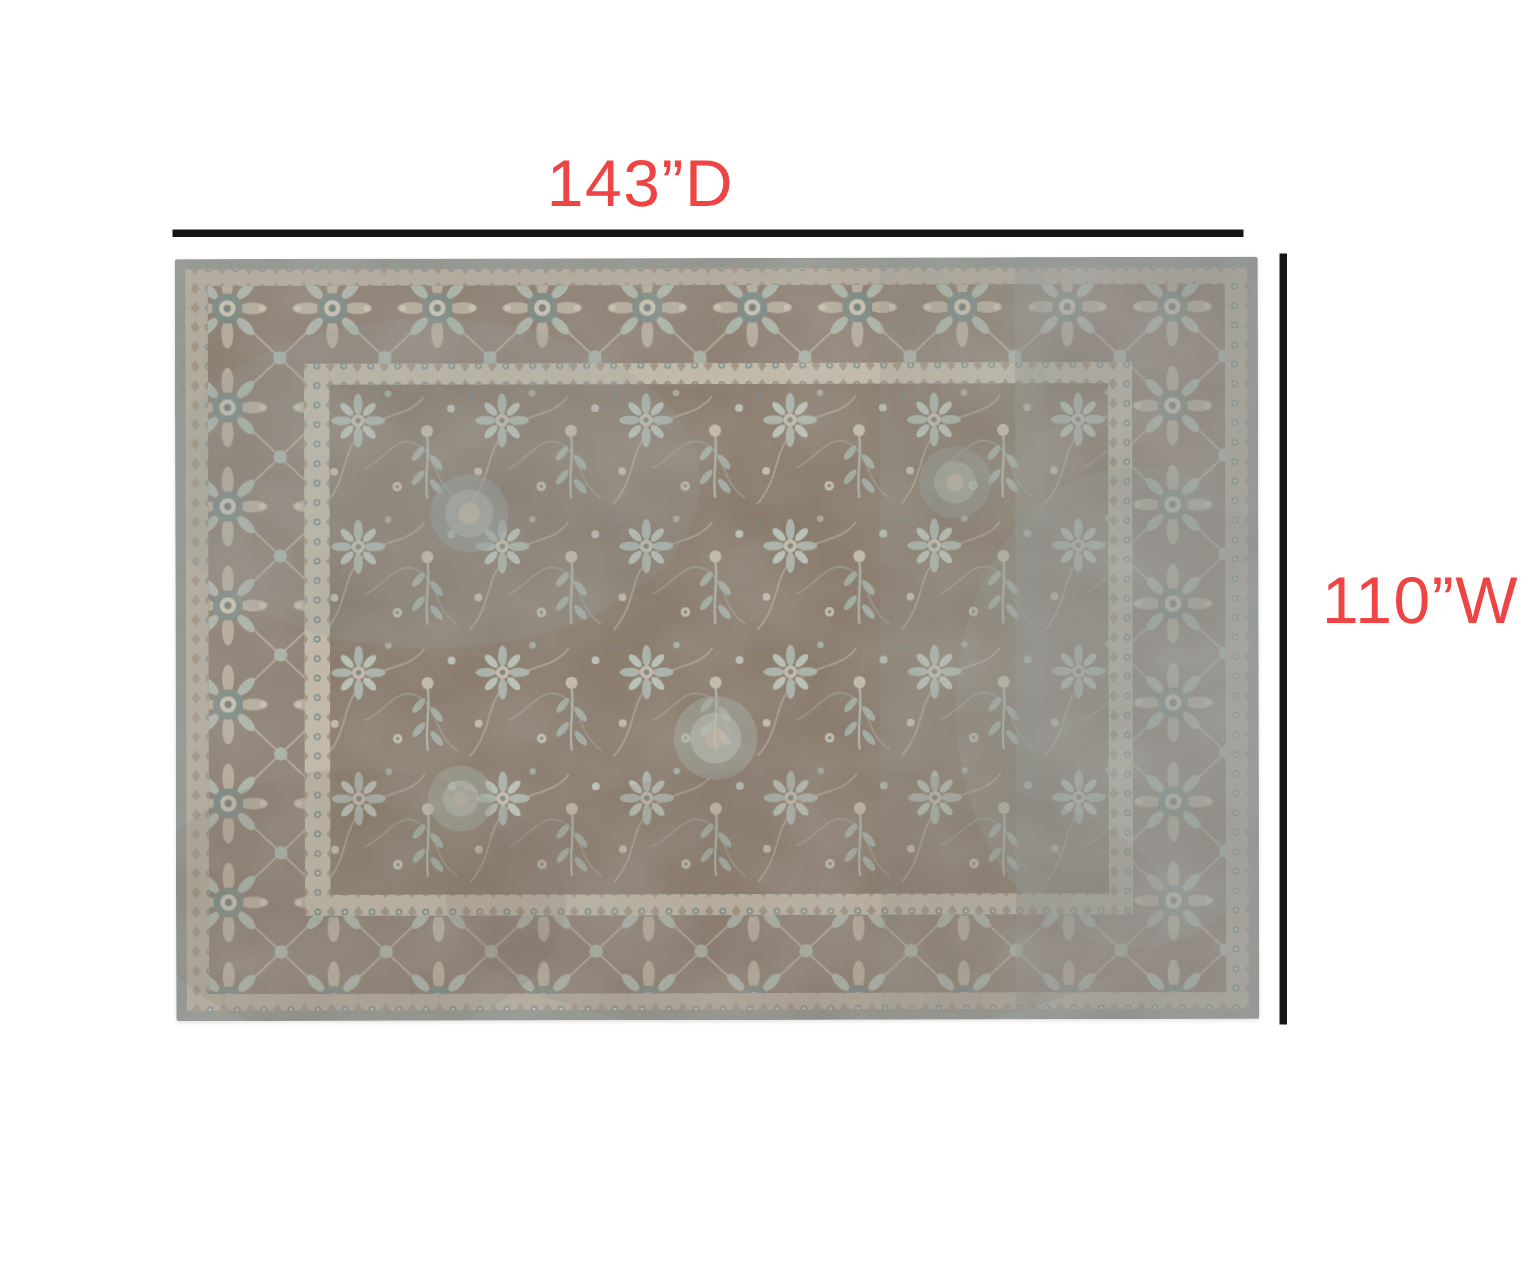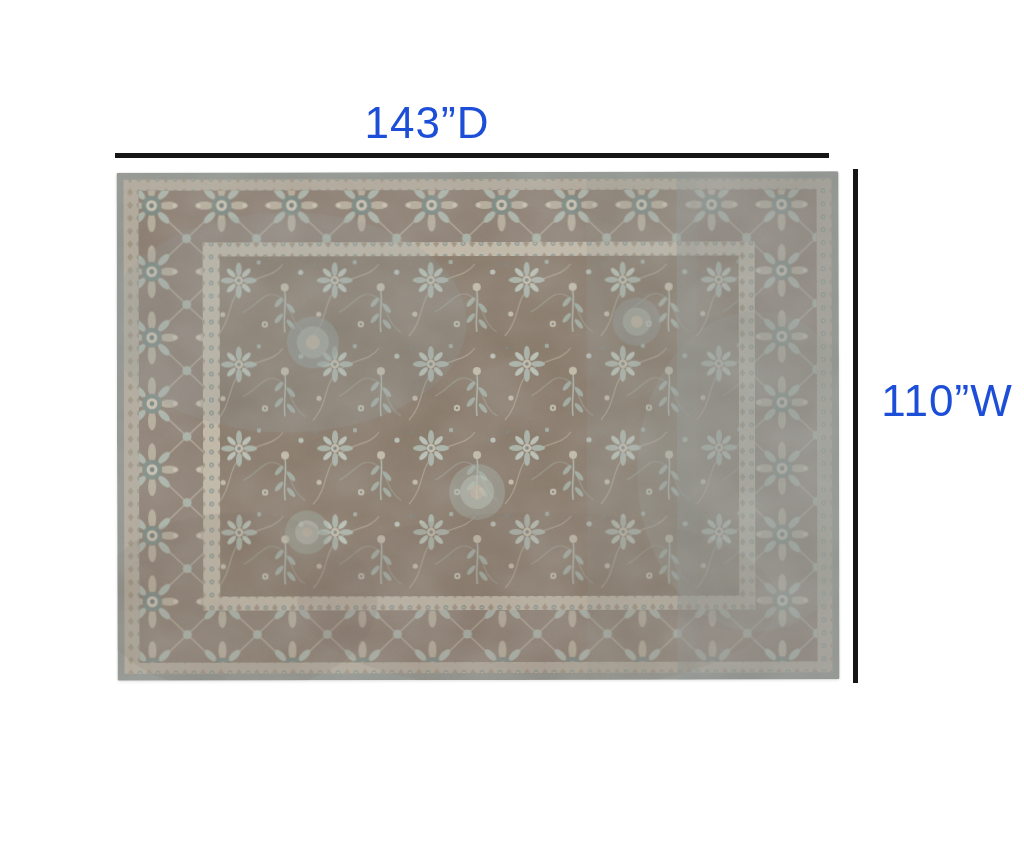--- a/index.html
+++ b/index.html
@@ -28,21 +28,21 @@
   }
   .dim-line.width {
     left: 853px;
     top: 169px;
     width: 5px;
     height: 514px;
   }
   
   .dim-label {
     position: absolute;
-    color: #1d4ed8;
+    color: #ef4444;
     font-weight: 300;
     font-size: 44px;
     letter-spacing: 1px;
     text-align: center;
     white-space: nowrap;
     line-height: 1;
   }
   .dim-label.depth {
     left: 327px;
     top: 101px;

